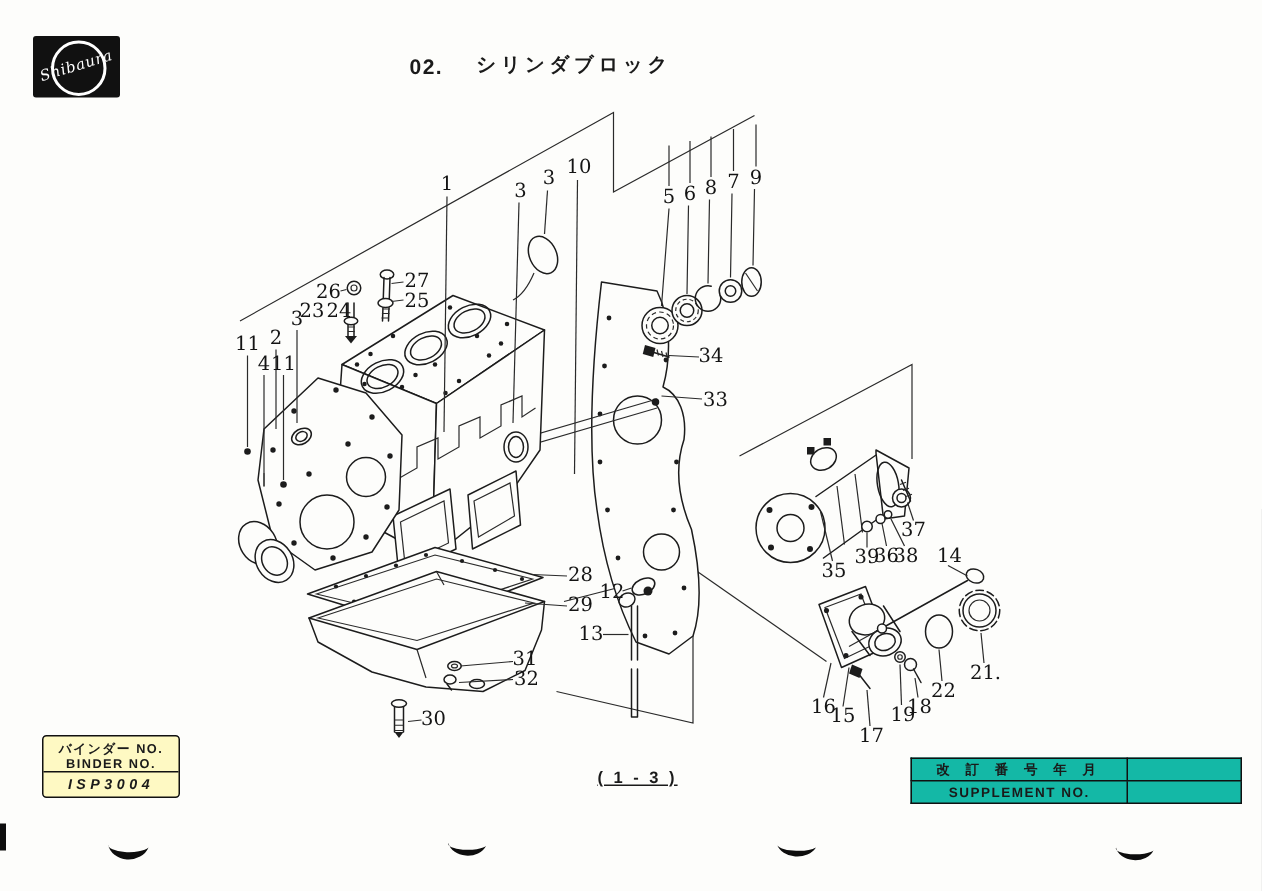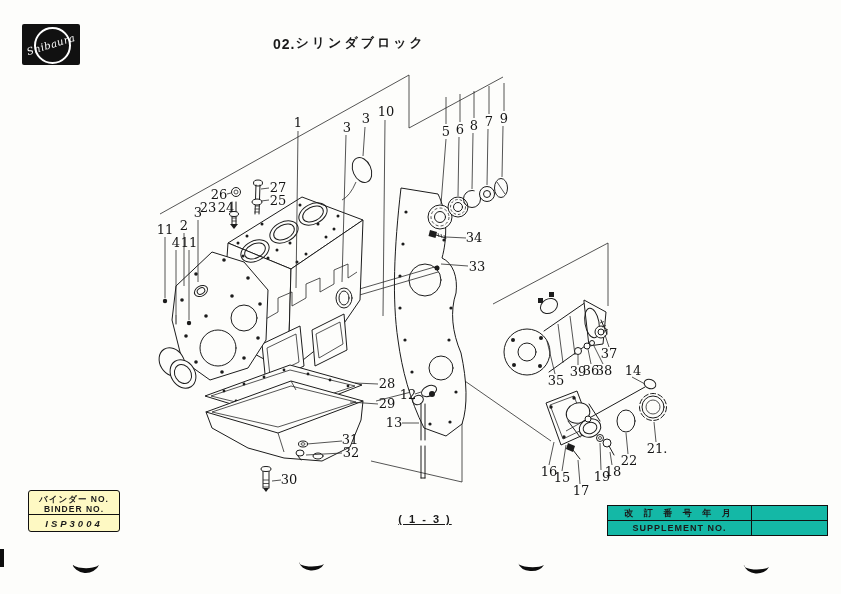--- a/index.html
+++ b/index.html
@@ -10,21 +10,21 @@
   }
   
   .logo{position:absolute;left:22px;top:24px;width:58px;height:41px;background:#111;
         border-radius:2px;display:flex;align-items:center;justify-content:center;}
   .logo .ring{position:absolute;left:12px;top:3px;width:33px;height:33px;border:2px solid #fff;border-radius:50%;}
   .logo-text{position:relative;color:#fff;font-family:"DejaVu Serif",serif;font-style:italic;
              font-size:10px;transform:rotate(-17deg);letter-spacing:.5px;}
   
   .title-block{position:absolute;left:273px;top:24px;display:flex;align-items:flex-end;}
   .sec-num{font-size:14px;font-weight:bold;margin-top:12px;letter-spacing:1px;}
-  .titles{}
+  .titles{margin-left:22px;}
   .title-ja{font-size:13px;font-weight:bold;letter-spacing:3px;}
   .title-en{font-size:15px;font-weight:600;letter-spacing:2.5px;margin-top:4px;}
   
   svg.diagram{position:absolute;left:0;top:0;width:841px;height:594px;}
   .ln{stroke:#1c1c1c;stroke-width:1;fill:none;stroke-linecap:round;stroke-linejoin:round;}
   .lnw{stroke:#1c1c1c;stroke-width:1;fill:#fdfdfb;stroke-linejoin:round;}
   .thin{stroke:#2a2a2a;stroke-width:.8;fill:none;}
   .dark{fill:#1c1c1c;stroke:none;}
   .callout{font-family:"DejaVu Serif",serif;font-size:13px;fill:#141414;
            text-anchor:middle;dominant-baseline:middle;}

